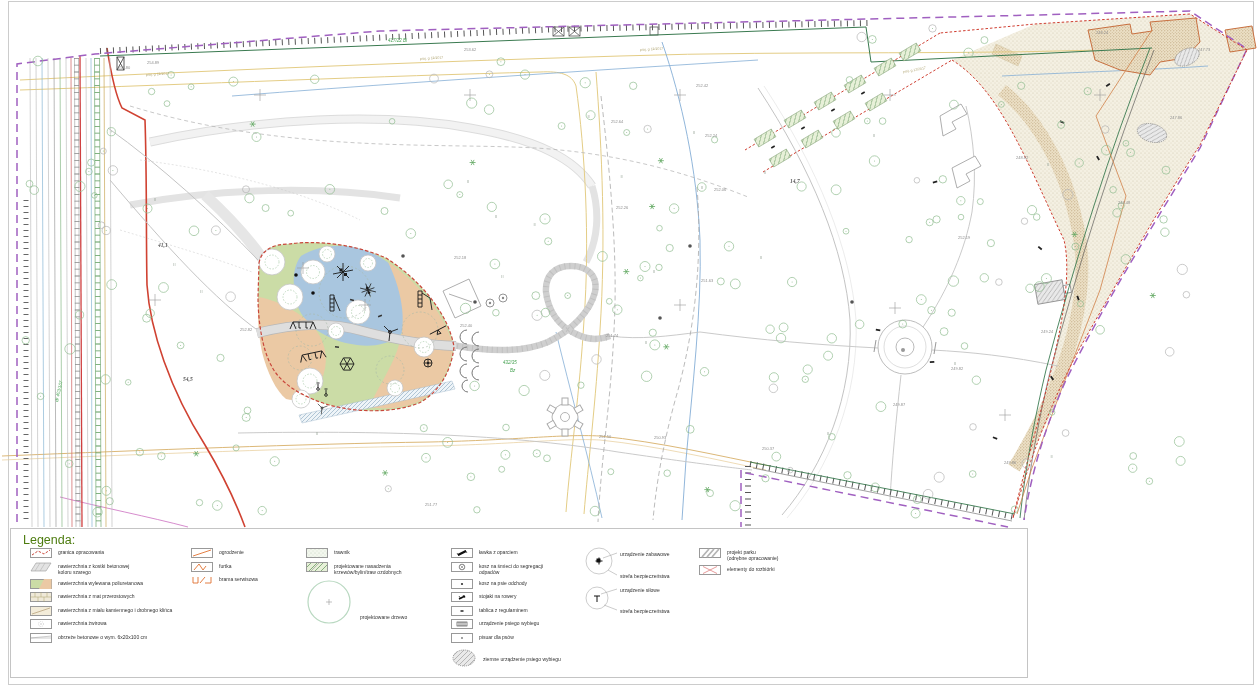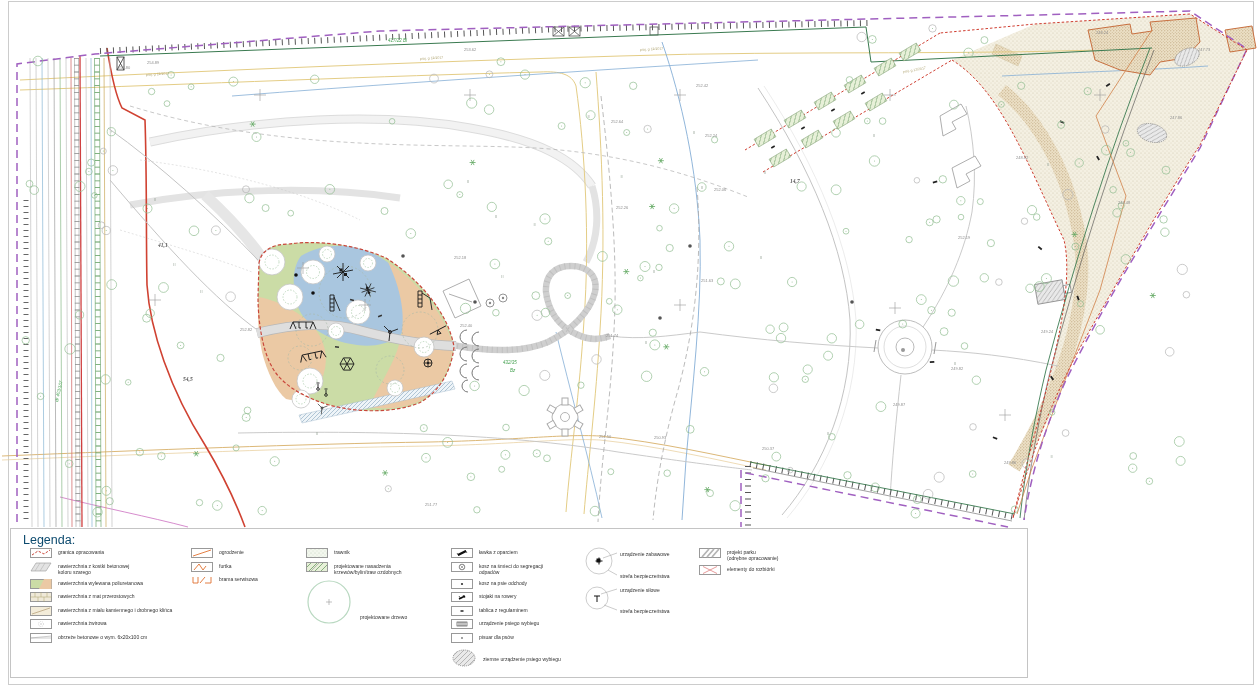--- a/index.html
+++ b/index.html
@@ -10,21 +10,21 @@
   .elev text{font-size:4px;fill:#8e8e8e;font-family:"Liberation Sans",sans-serif;}
   .area text{font-size:5.5px;fill:#555;font-style:italic;font-weight:bold;font-family:"Liberation Serif",serif;}
   .parcel text{font-size:4.5px;fill:#44a050;font-style:italic;font-family:"Liberation Sans",sans-serif;}
   .uti text{font-size:3.5px;fill:#b3a878;font-family:"Liberation Sans",sans-serif;}
   .tree{fill:none;stroke:#90bd90;stroke-width:.7;}
   .tree.gray{stroke:#b5b5b5;}
   .iimark{font-size:4px;fill:#9aa89a;font-family:"Liberation Sans",sans-serif;}
   
   #legend{position:absolute;left:10px;top:528px;width:1018px;height:150px;background:#fff;
           border:1px solid #c4c4c4;box-sizing:border-box;}
-  #legend .title{position:absolute;left:12px;top:4px;font-size:12.5px;color:#0c4a6e;}
+  #legend .title{position:absolute;left:12px;top:4px;font-size:12.5px;color:#4d7c0f;}
   .lcol{position:absolute;top:19px;}
   .lrow{display:flex;align-items:flex-start;margin-bottom:3.5px;}
   .lrow svg{flex:0 0 auto;margin-right:6px;}
   .llab{font-size:5px;color:#333;line-height:1.25;padding-top:1px;}
   #col1{left:19px;} #col2{left:180px;} #col3{left:295px;} #col4{left:440px;}
   #col5{left:572px;top:16px;} #col6{left:688px;}
   .sw{display:block;}
   .l5txt{font-size:5px;fill:#333;font-family:"Liberation Sans",sans-serif;}
 </style>
 </head>

